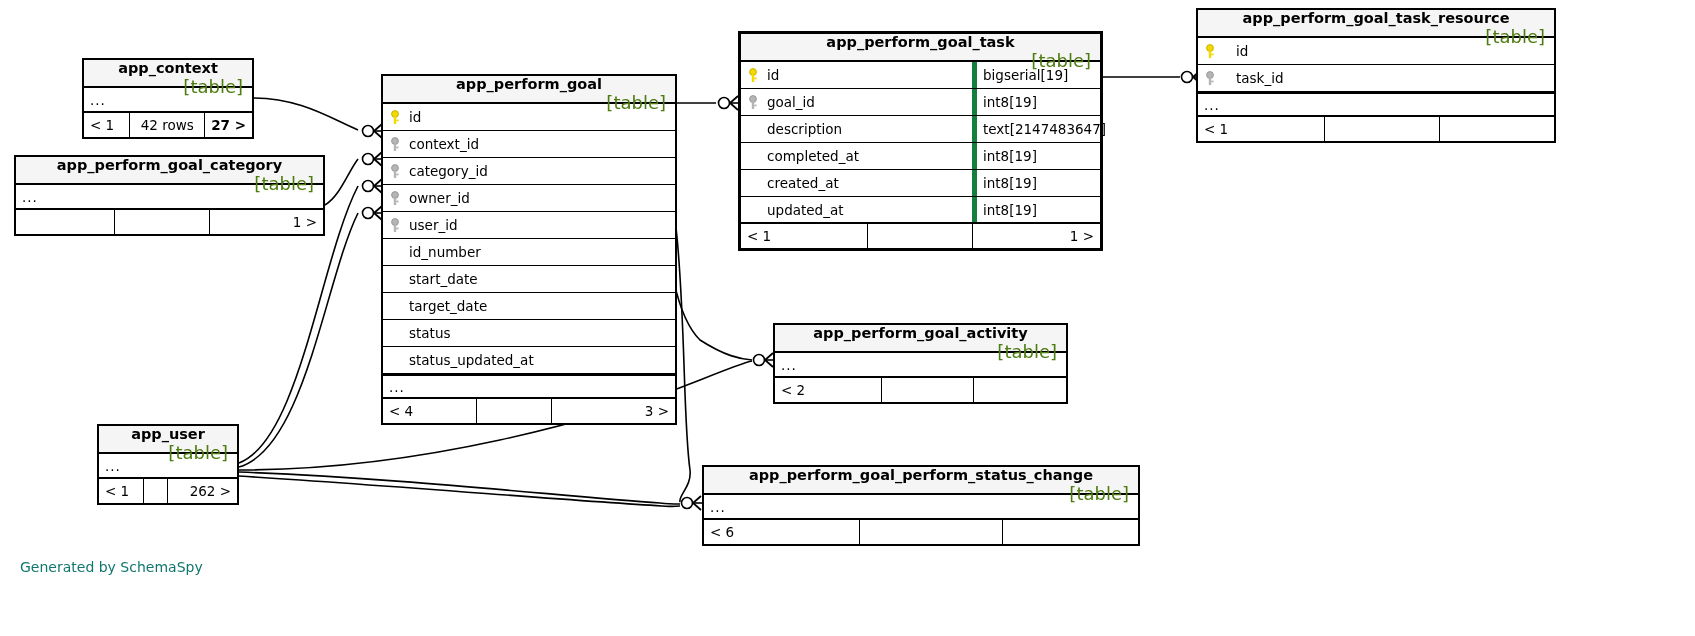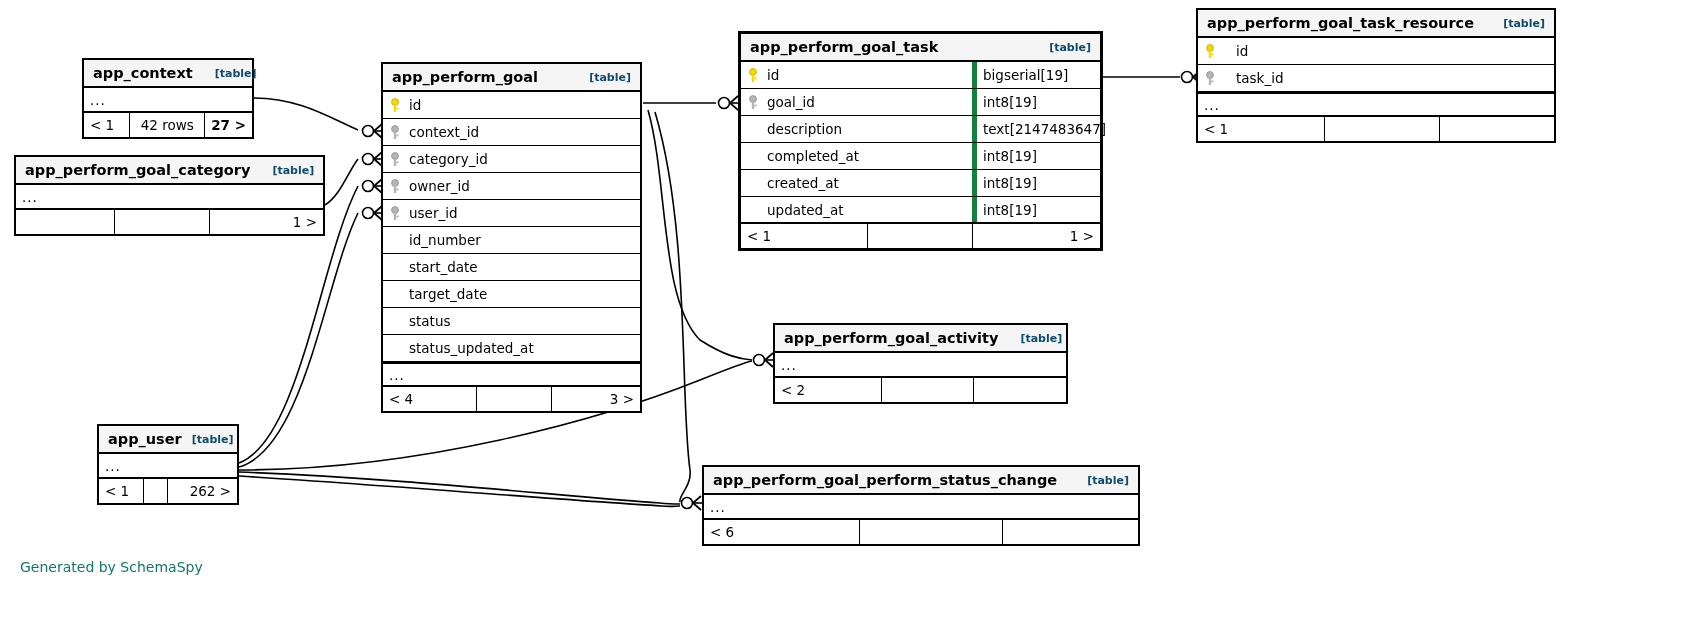--- a/index.html
+++ b/index.html
@@ -23,32 +23,32 @@
   }
   .tbl-title {
     background: #f5f5f5;
     border-bottom: 2px solid #000000;
     height: 28px;
     display: flex;
     align-items: center;
     padding: 0 9px;
     box-sizing: border-box;
     white-space: nowrap;
+    flex-direction: column;
   }
   .tbl-name {
     font-weight: bold;
     font-size: 14.5px;
     color: #000;
   }
   .tbl-tag {
-    font-size: 11px;
-    color: #0c4a6e;
+    font-size: 18px;
+    color: #4d7c0f;
     margin-left: auto;
     padding-left: 22px;
-    font-weight: bold;
   }
   .col-row {
     display: flex;
     align-items: center;
     height: 27px;
     border-bottom: 1px solid #000;
     box-sizing: border-box;
     font-size: 13.5px;
     color: #000;
   }
@@ -196,21 +196,21 @@
       <span class="tbl-tag">[table]</span>
     </div>
     <div class="ellipsis-row no-top">...</div>
     <div class="footer-row">
       <div class="fcell fleft" style="width:98px;"></div>
       <div class="fcell fcenter" style="width:95px;"></div>
       <div class="fcell fright" style="flex:1;">1 &gt;</div>
     </div>
   </div>
 
-  <div class="table-node" style="left:381px; top:62px; width:261px;">
+  <div class="table-node" style="left:381px; top:74px; width:296px;">
     <div class="tbl-title">
       <span class="tbl-name">app_perform_goal</span>
       <span class="tbl-tag">[table]</span>
     </div>
 
     <div class="col-row">
       <span class="col-name">
         <span class="keyslot">
           <svg class="key-icon" width="12" height="16" viewBox="0 0 12 16">
               <circle cx="6" cy="4" r="3.4" fill="#f2d900" stroke="#c9b400" stroke-width="1"></circle>

